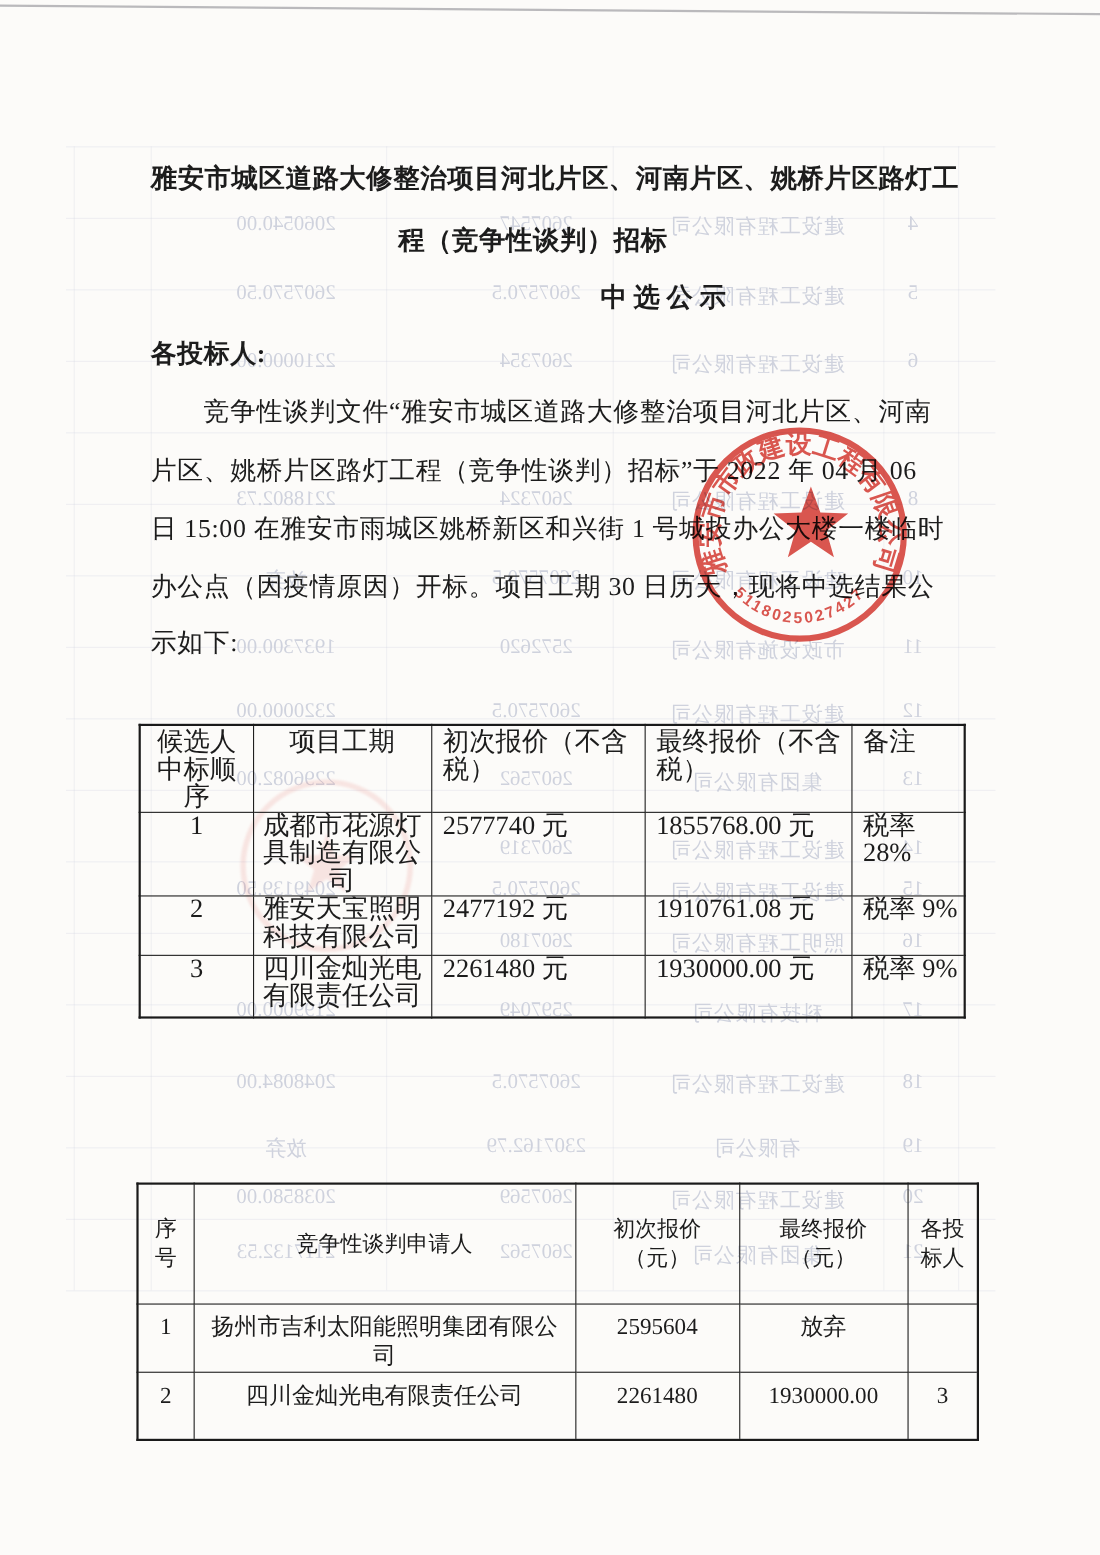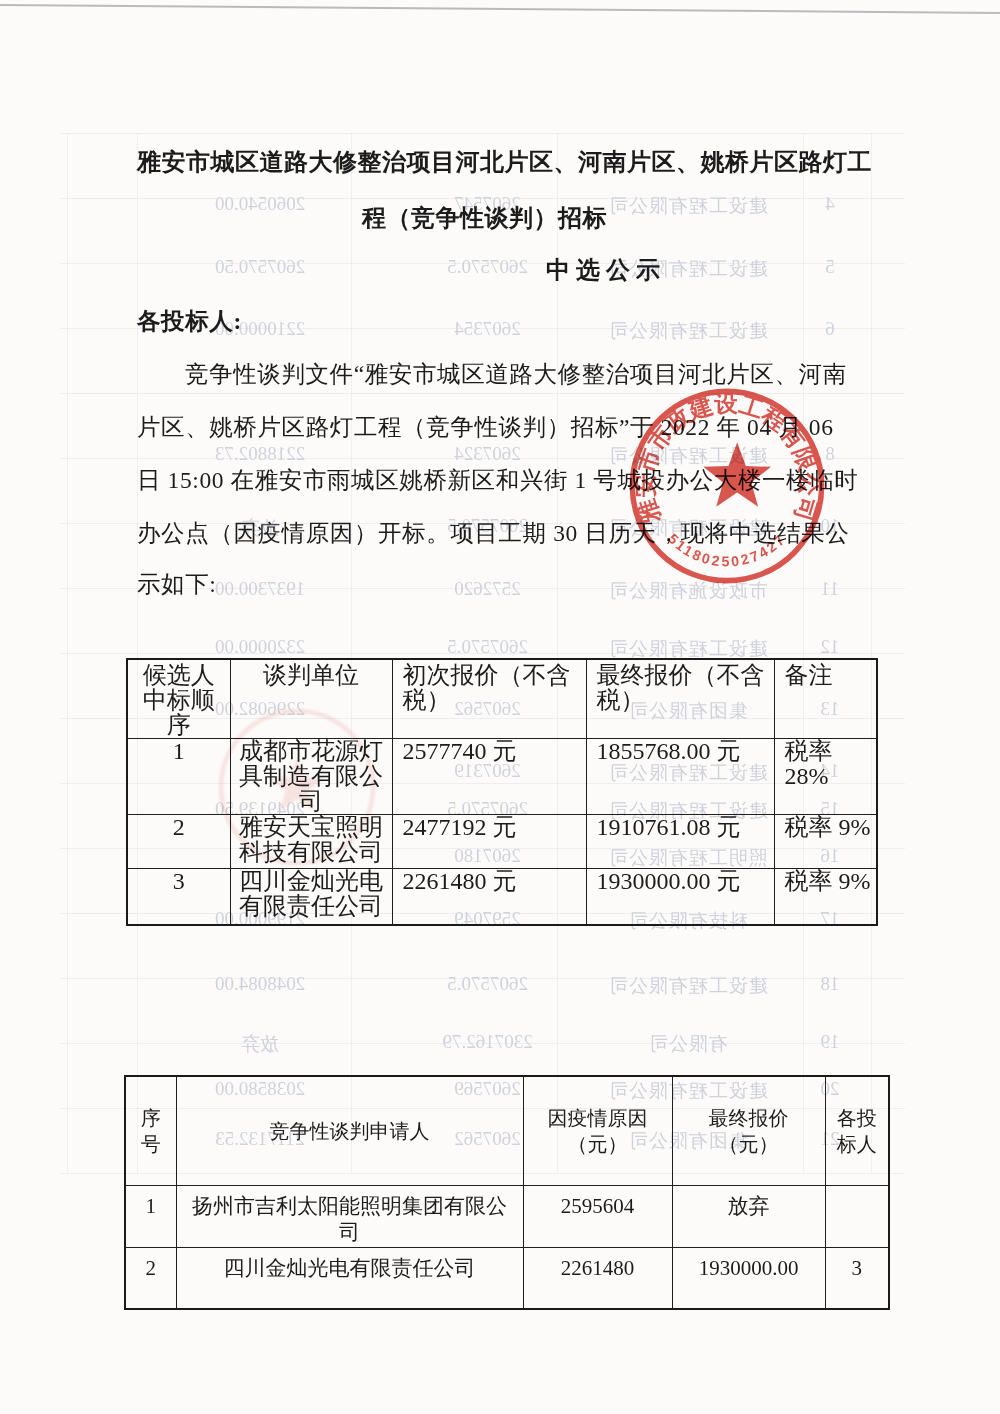--- a/index.html
+++ b/index.html
@@ -206,21 +206,21 @@
     <colgroup>
         <col style="width:103px">
         <col style="width:162px">
         <col style="width:194px">
         <col style="width:188px">
         <col style="width:103px">
       </colgroup>
     <thead>
       <tr>
         <th class="c-center">候选人中标顺序</th>
-        <th class="c-center">谈判单位</th>
+        <th class="c-center">项目工期</th>
         <th class="c-left">初次报价（不含税）</th>
         <th class="c-left">最终报价（不含税）</th>
         <th class="c-left">备注</th>
       </tr>
     </thead>
     <tbody>
       <tr style="height:51px">
         <td class="c-center">1</td>
         <td class="c-center">成都市花源灯具制造有限公司</td>
         <td class="c-left">2577740 元</td>
@@ -250,21 +250,21 @@
         <col style="width:51px">
         <col style="width:347px">
         <col style="width:149px">
         <col style="width:153px">
         <col style="width:64px">
       </colgroup>
     <thead>
       <tr style="height:109px">
         <th>序号</th>
         <th>竞争性谈判申请人</th>
-        <th>因疫情原因（元）</th>
+        <th>初次报价（元）</th>
         <th>最终报价（元）</th>
         <th>各投标人</th>
       </tr>
     </thead>
     <tbody>
       <tr style="height:53px">
         <td>1</td>
         <td>扬州市吉利太阳能照明集团有限公司</td>
         <td>2595604</td>
         <td>放弃</td>

